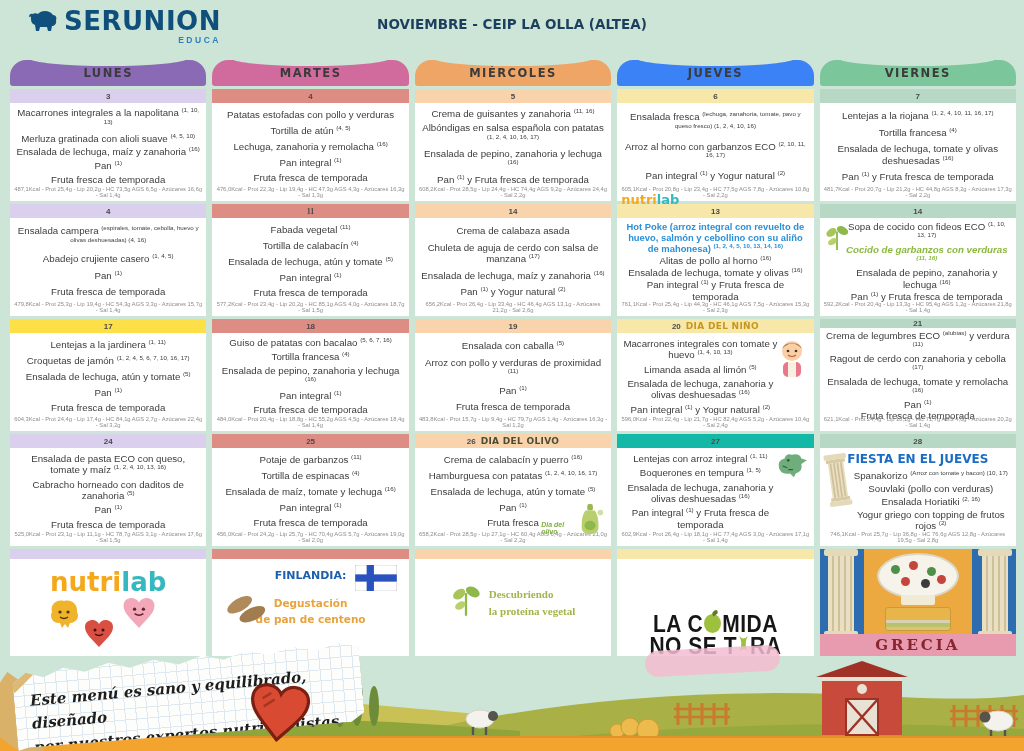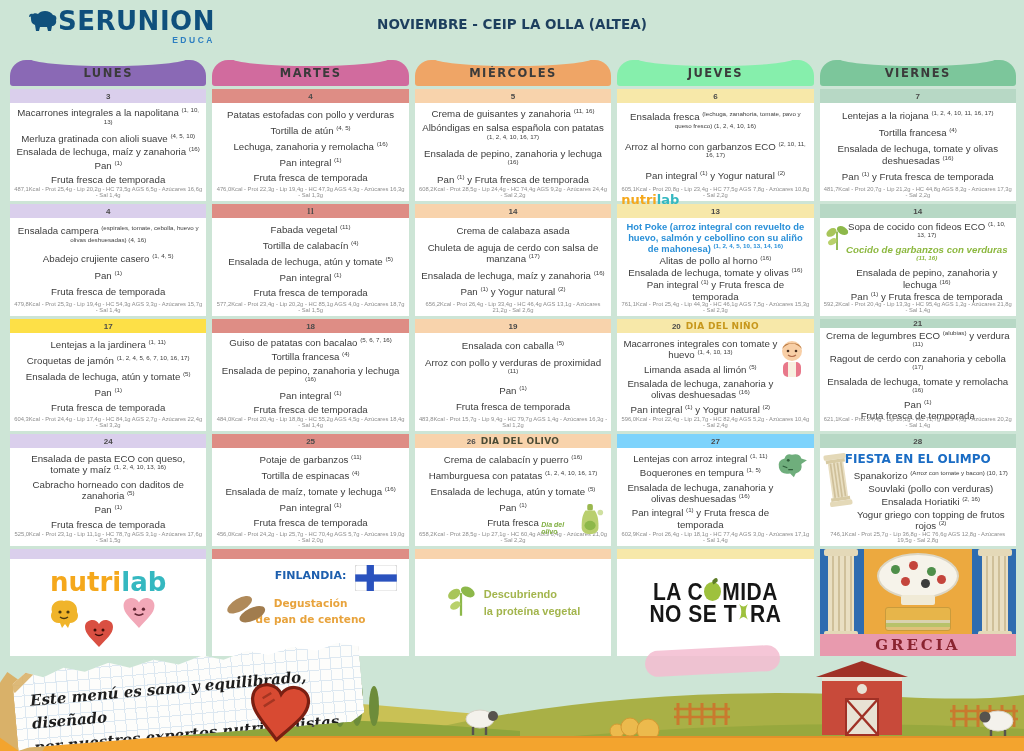--- a/index.html
+++ b/index.html
@@ -1,19 +1,19 @@
 <!DOCTYPE html>
 <html><head>
 <meta charset="utf-8">
 <style>
   html,body{margin:0;padding:0;}
   .page{position:relative;width:1024px;height:751px;background:#cde5d6;overflow:hidden;
         font-family:"Liberation Sans",sans-serif;}
   
-  .logo{position:absolute;left:28px;top:8px;display:flex;align-items:flex-start;}
+  .logo{position:absolute;left:28px;top:8px;display:flex;align-items:flex-start;gap:6px;}
   .logo-text{display:flex;flex-direction:column;align-items:flex-end;line-height:1;}
   .brand{font-size:26px;font-weight:800;color:#0f4f7c;letter-spacing:.5px;font-family:"DejaVu Sans",sans-serif;}
   .brand-sub{font-size:8.5px;font-weight:bold;color:#2d7fc1;letter-spacing:2.5px;margin-top:2px;}
   .page-title{position:absolute;left:0;right:0;top:16px;text-align:center;font-size:13.5px;
         font-weight:bold;color:#1d3f5e;font-family:"DejaVu Sans",sans-serif;}
   
   .grid{position:absolute;left:10px;top:60px;width:1006px;display:grid;
         grid-template-columns:repeat(5,1fr);grid-template-rows:26px;grid-auto-rows:112px;
         column-gap:6px;row-gap:3px;}
   .colhead{position:relative;border-radius:16px 16px 3px 3px;display:flex;align-items:center;
@@ -56,22 +56,22 @@
   .nl-nutri{color:#f5a81c;} .nl-lab{color:#35b8c0;}
   .mascots{position:relative;height:58px;}
   .mascot{position:absolute;}
   .fin-title{color:#1d5fae;font-weight:800;font-size:11px;text-align:center;margin-top:10px;
         font-family:"DejaVu Sans",sans-serif;}
   .fin-flag{position:absolute;right:12px;top:16px;}
   .fin-bread{position:absolute;left:12px;top:42px;}
   .fin-lines{margin-top:14px;text-align:center;font-weight:800;font-size:10.5px;color:#e8a33c;line-height:1.5;
         font-family:"DejaVu Sans",sans-serif;}
   .prot-wrap{display:flex;align-items:center;justify-content:center;gap:8px;height:100%;}
-  .prot-text{font-weight:800;font-size:11px;color:#a3b54d;line-height:1.5;font-family:Liberation Sans, sans-serif;}
-  .comida-wrap{display:flex;flex-direction:column;align-items:center;justify-content:center;height:100%;
+  .prot-text{font-weight:800;font-size:11px;color:#a3b54d;line-height:1.5;font-family:Liberation Serif, serif;}
+  .comida-wrap{display:flex;flex-direction:column;align-items:center;justify-content:flex-end;height:100%;
         font-family:"Liberation Sans",sans-serif;}
   .comida-line{font-weight:800;font-size:21px;color:#161616;letter-spacing:.5px;line-height:1.02;
         transform:scaleY(1.12);display:flex;align-items:center;}
   .apple{display:inline-block;width:17px;height:17px;background:#9ec13d;border-radius:50%;
         position:relative;margin:0 1px;}
   .apple::after{content:"";position:absolute;top:-3px;left:8px;width:6px;height:4px;background:#5d7c27;
         border-radius:50% 50% 50% 0;transform:rotate(-30deg);}
   .core{display:inline-block;margin:0 1px;}
   
   .grecia{background:#2e6cb0;}
@@ -125,21 +125,21 @@
       <span class="brand">SERUNION</span>
       <span class="brand-sub">EDUCA</span>
     </span>
   </div>
   <div class="page-title">NOVIEMBRE - CEIP LA OLLA (ALTEA)</div>
 
   <div class="grid" id="grid">
     <div class="colhead" style="background: rgb(138, 105, 181);">LUNES</div>
     <div class="colhead" style="background: rgb(209, 107, 158);">MARTES</div>
     <div class="colhead" style="background: rgb(239, 165, 102);">MIÉRCOLES</div>
-    <div class="colhead" style="background: #86efac; text-align: right;">JUEVES</div>
+    <div class="colhead" style="background: #3b82f6; text-align: right;">JUEVES</div>
     <div class="colhead" style="background: rgb(124, 198, 155);">VIERNES</div>
   <div class="cell">
         <div class="band" style="background: rgb(218, 207, 236);">
           <span class="date">3</span>
         </div>
         <div class="lines">
           <div class="line">Macarrones integrales a la napolitana <sup>(1, 10, 13)</sup></div>
           <div class="line">Merluza gratinada con alioli suave <sup>(4, 5, 10)</sup></div>
           <div class="line">Ensalada de lechuga, maíz y zanahoria <sup>(16)</sup></div>
           <div class="line">Pan <sup>(1)</sup></div>
@@ -382,21 +382,21 @@
           <svg width="28" height="34" viewBox="0 0 30 34">
             <rect x="11" y="1" width="6" height="7" rx="2" fill="#9ab84e"></rect>
             <path d="M9 8 C5 14 5 20 5 26 C5 31 9 33 14 33 C19 33 23 31 23 26 C23 20 23 14 19 8 Z" fill="#b9cf6e"></path>
             <ellipse cx="14" cy="24" rx="6" ry="5" fill="#8db84a"></ellipse>
             <circle cx="25" cy="10" r="3" fill="#cfe0a0"></circle>
           </svg>
         </div>
         <div class="nutr">658,2Kcal - Prot 28,5g - Lip 27,1g - HC 60,4g AGS 6,4g - Azúcares 21,0g - Sal 2,2g</div>
       </div>
       <div class="cell pad-right">
-        <div class="band" style="background: #7dd3fc;">
+        <div class="band" style="background: #14b8a6;">
           <span class="date">27</span>
         </div>
         <div class="lines">
           <div class="line">Lentejas con arroz integral <sup>(1, 11)</sup></div>
           <div class="line">Boquerones en tempura <sup>(1, 5)</sup></div>
           <div class="line">Ensalada de lechuga, zanahoria y olivas deshuesadas <sup>(16)</sup></div>
           <div class="line">Pan integral <sup>(1)</sup> y Fruta fresca de temporada</div>
         </div>
         <div class="cell-icon icon-crocodile-icon">
           <svg width="34" height="28" viewBox="0 0 36 30">
@@ -404,21 +404,21 @@
             <circle cx="14" cy="10" r="1.5" fill="#2f5e3a"></circle>
             <path d="M8 16 L13 18 M14 20 L19 20" stroke="#2f5e3a" stroke-width="1.2"></path>
           </svg>
         </div>
         <div class="nutr">602,9Kcal - Prot 26,4g - Lip 18,1g - HC 77,4g AGS 3,0g - Azúcares 17,1g - Sal 1,4g</div>
       </div>
       <div class="cell pad-left">
         <div class="band" style="background: rgb(183, 216, 197);">
           <span class="date">28</span>
         </div>
-        <div class="cell-title">FIESTA EN EL OLIMPO</div>
+        <div class="cell-title">FIESTA EN EL JUEVES</div>
         <div class="lines">
           <div class="line">Spanakorizo <sup>(Arroz con tomate y bacon) (10, 17)</sup></div>
           <div class="line">Souvlaki (pollo con verduras)</div>
           <div class="line">Ensalada Horiatiki <sup>(2, 16)</sup></div>
           <div class="line">Yogur griego con topping de frutos rojos <sup>(2)</sup></div>
         </div>
         <div class="cell-icon icon-greek-column-icon">
           <svg width="26" height="60" viewBox="0 0 30 64">
             <rect x="2" y="2" width="26" height="6" rx="2" fill="#e4d9b8"></rect>
             <rect x="4" y="8" width="22" height="4" fill="#d8cba4"></rect>

